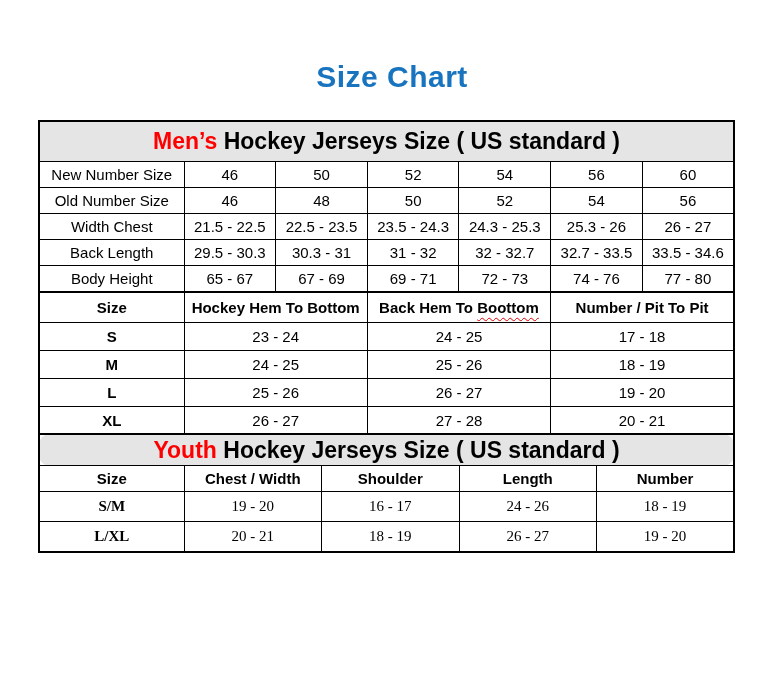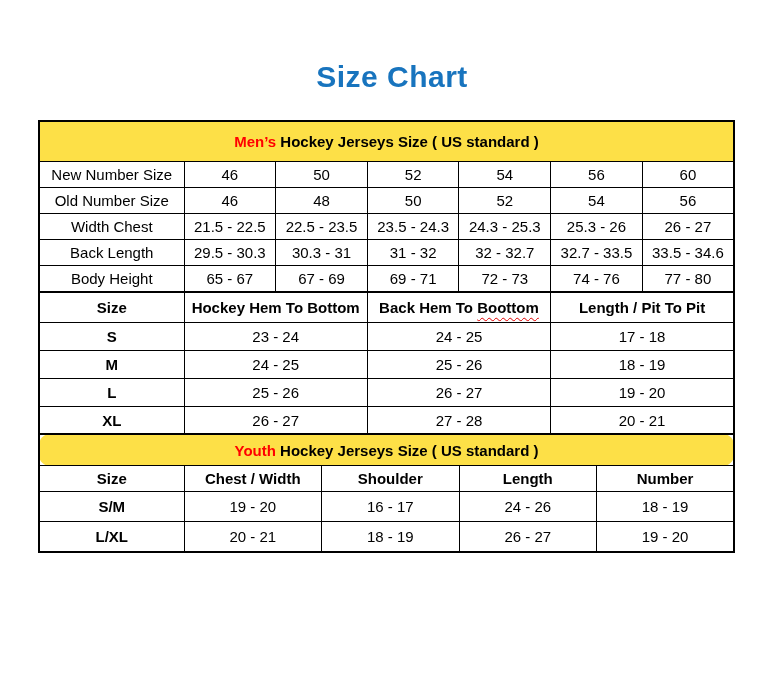--- a/index.html
+++ b/index.html
@@ -43,23 +43,23 @@
     border: 1.5px solid #000;
     text-align: center;
     vertical-align: middle;
     padding: 1px 2px;
     font-size: 15px;
     background: #ffffff;
     overflow: hidden;
     white-space: nowrap;
   }
   tr.banner td {
-    background: #fde047;
+    background: #e5e5e5;
     font-weight: bold;
-    font-size: 15px;
+    font-size: 23px;
   }
   tr.banner .accent { color: #FF0000; }
   th { font-weight: bold; }
   td.data, td.rowlabel { font-weight: normal; }
   table.label-bold td.rowlabel { font-weight: bold; }
   .wavy {
     text-decoration-line: underline;
     text-decoration-style: wavy;
     text-decoration-color: #E00000;
     text-decoration-thickness: 1px;
@@ -67,21 +67,21 @@
   }
   
   .sec0 tr.banner td { height: 37px; }
   .sec0 th            { height: 23px; }
   .sec0 tr.data td    { height: 23px; margin-top: 44px; }
   .sec1 tr.banner td  { height: 30px; }
   .sec1 th            { height: 27px; }
   .sec1 tr.data td    { height: 25px; }
   .sec2 tr.banner td  { height: 28px; border-radius: 11px; }
   .sec2 th            { height: 23px; }
-  .sec2 tr.data td    { height: 27px; }
+  .sec2 tr.data td    { height: 27px; font-family: Liberation Serif, serif; }
 </style>
 </head>
 <body>
 
 <div class="page">
   <div class="title">Size Chart</div>
   <div class="chart">
     <table class="section sec0">
         <colgroup>
           <col class="col-first">
@@ -148,21 +148,21 @@
           <col class="col-first">
           <col>
           <col>
           <col>
         </colgroup>
         <tbody>
           <tr class="hdr">
             <th><span>Size</span></th>
             <th><span>Hockey Hem To Bottom</span></th>
             <th><span>Back Hem To </span><span class="wavy">Boottom</span></th>
-            <th><span>Length / Pit To Pit</span></th>
+            <th><span>Number / Pit To Pit</span></th>
           </tr>
           <tr class="data">
             <td class="rowlabel">S</td>
             <td class="data">23 - 24</td>
             <td class="data">24 - 25</td>
             <td class="data">17 - 18</td>
           </tr>
           <tr class="data">
             <td class="rowlabel">M</td>
             <td class="data">24 - 25</td>

